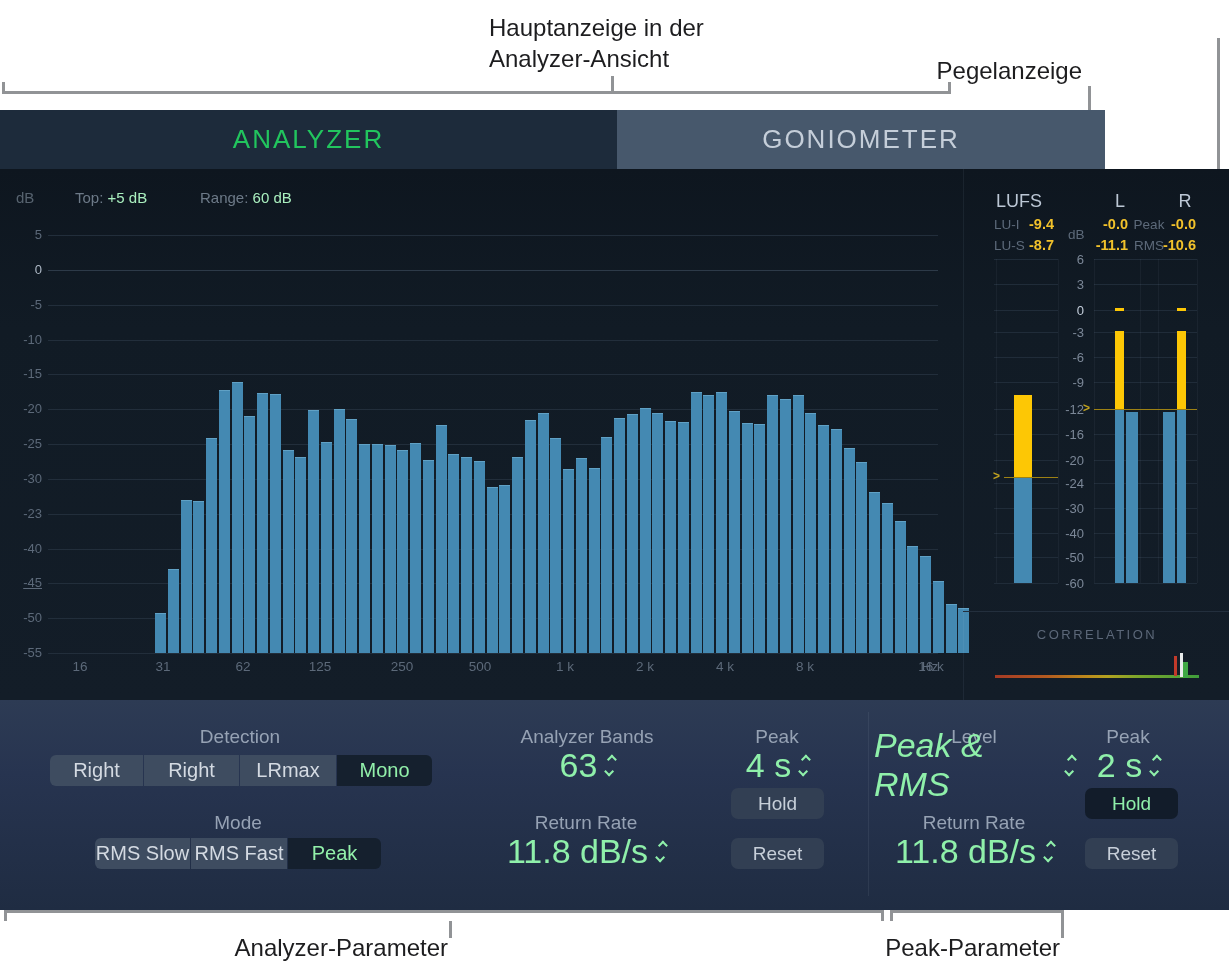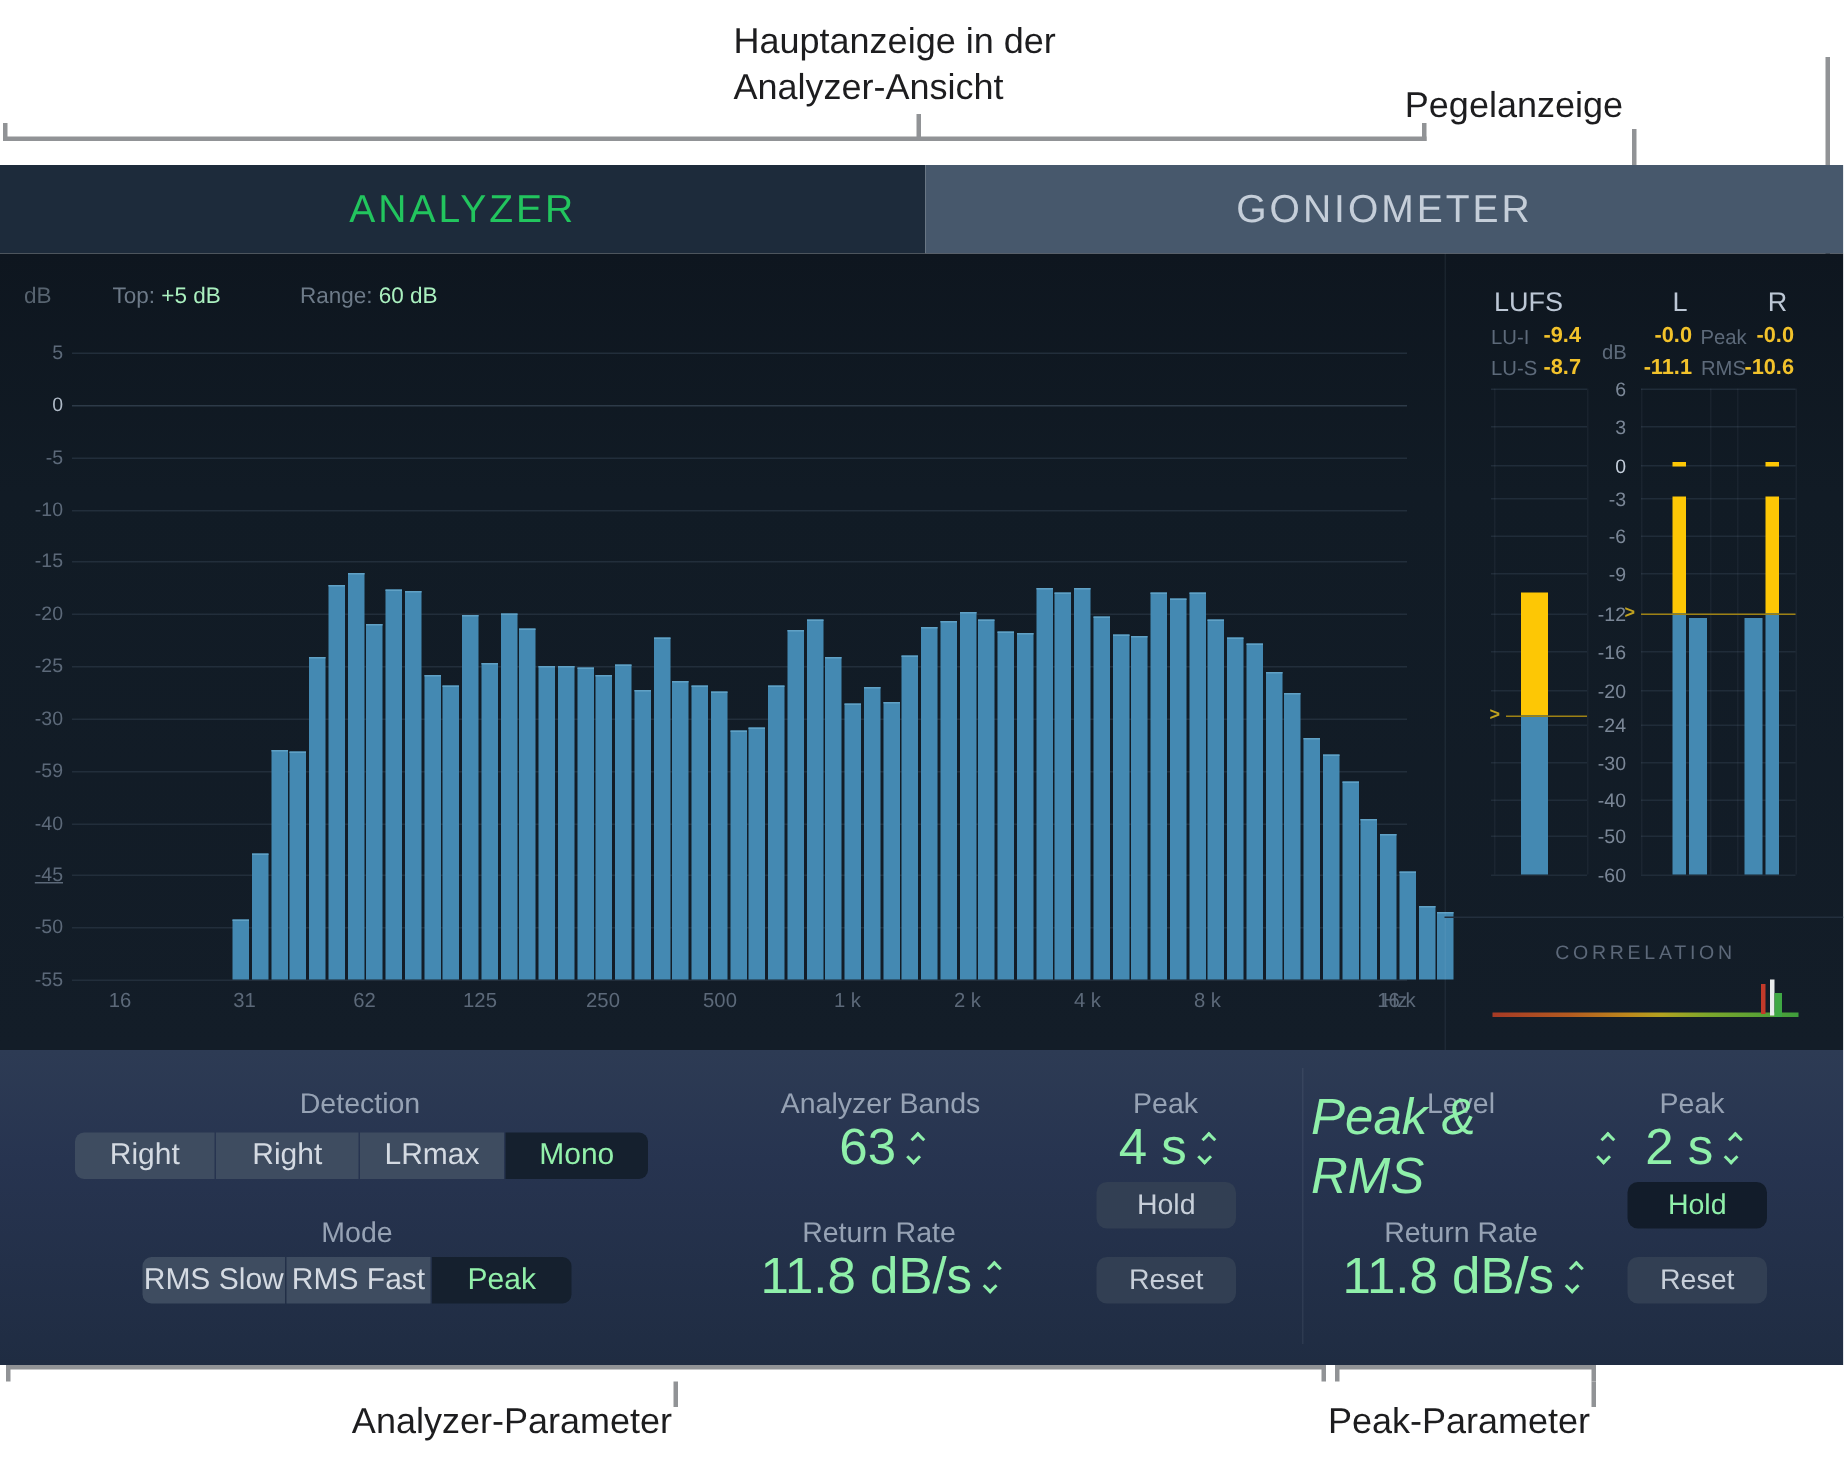--- a/index.html
+++ b/index.html
@@ -10,21 +10,21 @@
   
   .ann{position:absolute;color:#1d1d1f;font-size:24px;line-height:31px;white-space:pre;}
   .callout{position:absolute;border:0 solid #919396;}
 
   
   .plugin{position:absolute;left:0;top:110px;width:1229px;height:800px;}
   .tabs{position:absolute;left:0;top:0;width:1229px;height:59px;display:flex;}
   .tab{height:59px;display:flex;align-items:center;justify-content:center;
        font-size:26px;letter-spacing:2px;cursor:default;}
   .tab-analyzer{width:617px;background:#1d2b3b;color:#22c55e;}
-  .tab-goniometer{width:612px;background:#47586c;color:#c5ced9;}
+  .tab-goniometer{width:488px;background:#47586c;color:#c5ced9;}
 
   .display{position:absolute;left:0;top:59px;width:1229px;height:531px;
            background:linear-gradient(180deg,#0e161f 0%,#111b25 30%,#131d28 100%);}
 
   .sp-head{position:absolute;font-size:15px;color:#6d7a88;}
   .sp-head b{font-weight:400;color:#aaf0bf;}
   .gridline{position:absolute;height:1px;background:#222e3b;}
   .gridline.zero{background:#2d3a48;}
   .ylab{position:absolute;width:42px;text-align:right;font-size:13px;color:#5c6979;}
   .ylab.bright{color:#aeb9c6;}
@@ -113,21 +113,21 @@
           <div class="ylab" style="left: 0px; top: 162.636px;">-10</div>
           <div class="gridline" style="left: 48px; top: 205.455px; width: 890px;"></div>
           <div class="ylab" style="left: 0px; top: 197.455px;">-15</div>
           <div class="gridline" style="left: 48px; top: 240.273px; width: 890px;"></div>
           <div class="ylab" style="left: 0px; top: 232.273px;">-20</div>
           <div class="gridline" style="left: 48px; top: 275.091px; width: 890px;"></div>
           <div class="ylab" style="left: 0px; top: 267.091px;">-25</div>
           <div class="gridline" style="left: 48px; top: 309.909px; width: 890px;"></div>
           <div class="ylab" style="left: 0px; top: 301.909px;">-30</div>
           <div class="gridline" style="left: 48px; top: 344.727px; width: 890px;"></div>
-          <div class="ylab" style="left: 0px; top: 336.727px;">-59</div>
+          <div class="ylab" style="left: 0px; top: 336.727px;">-23</div>
           <div class="gridline" style="left: 48px; top: 379.545px; width: 890px;"></div>
           <div class="ylab" style="left: 0px; top: 371.545px;">-40</div>
           <div class="gridline" style="left: 48px; top: 414.364px; width: 890px;"></div>
           <div class="ylab" style="left: 0px; top: 406.364px; text-decoration: underline;">-45</div>
           <div class="gridline" style="left: 48px; top: 449.182px; width: 890px;"></div>
           <div class="ylab" style="left: 0px; top: 441.182px;">-50</div>
           <div class="gridline" style="left: 48px; top: 484px; width: 890px;"></div>
           <div class="ylab" style="left: 0px; top: 476px;">-55</div>
           <div class="bar" style="left: 155px; top: 443.6px; width: 11px; height: 40.4px;"></div>
           <div class="bar" style="left: 167.8px; top: 400.4px; width: 11px; height: 83.6px;"></div>

